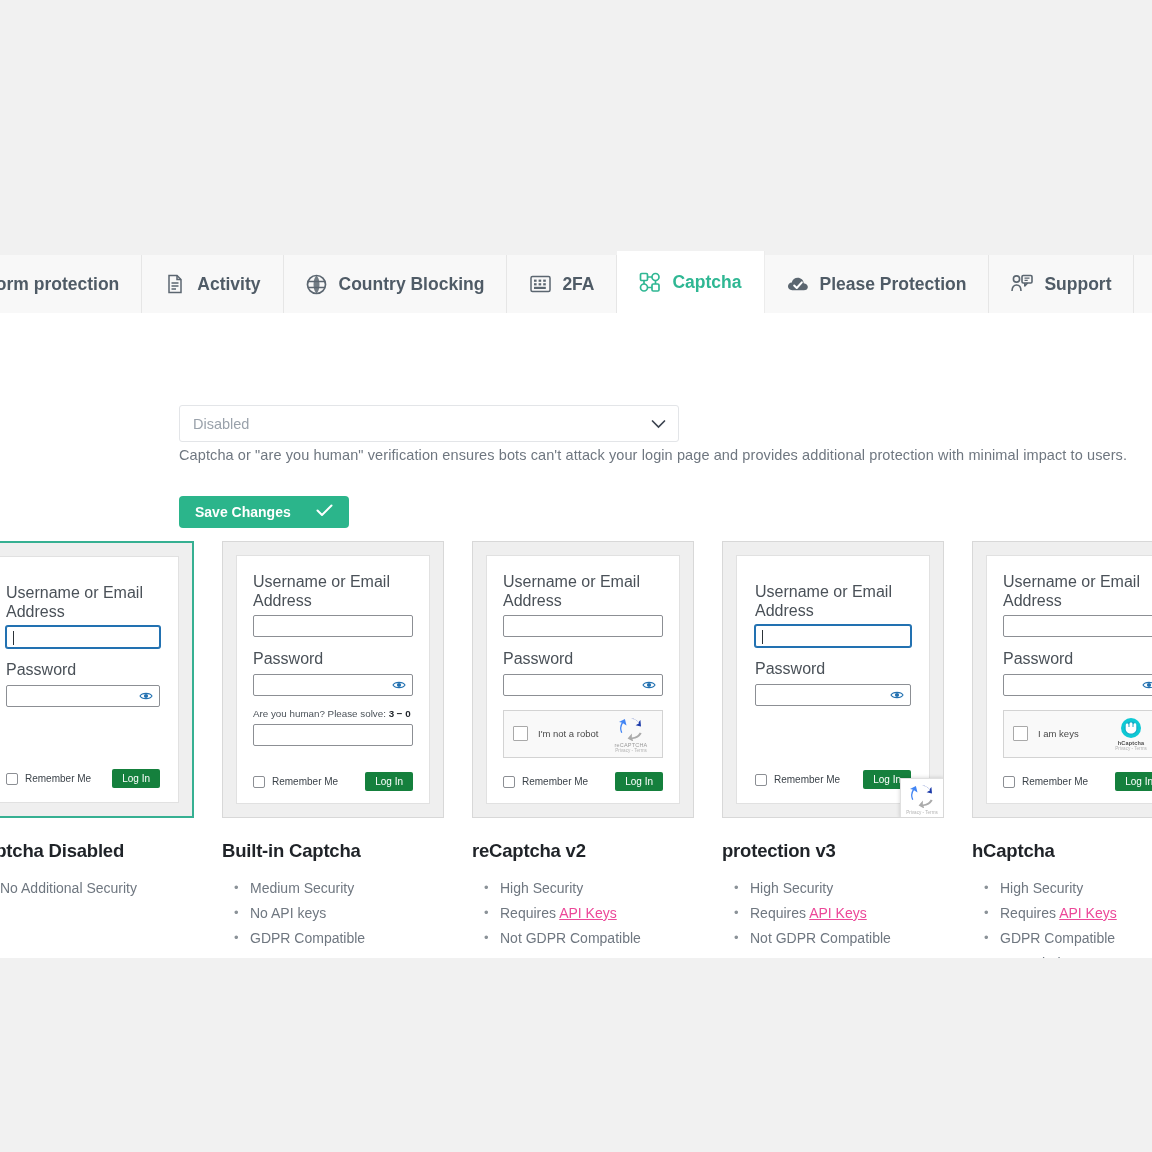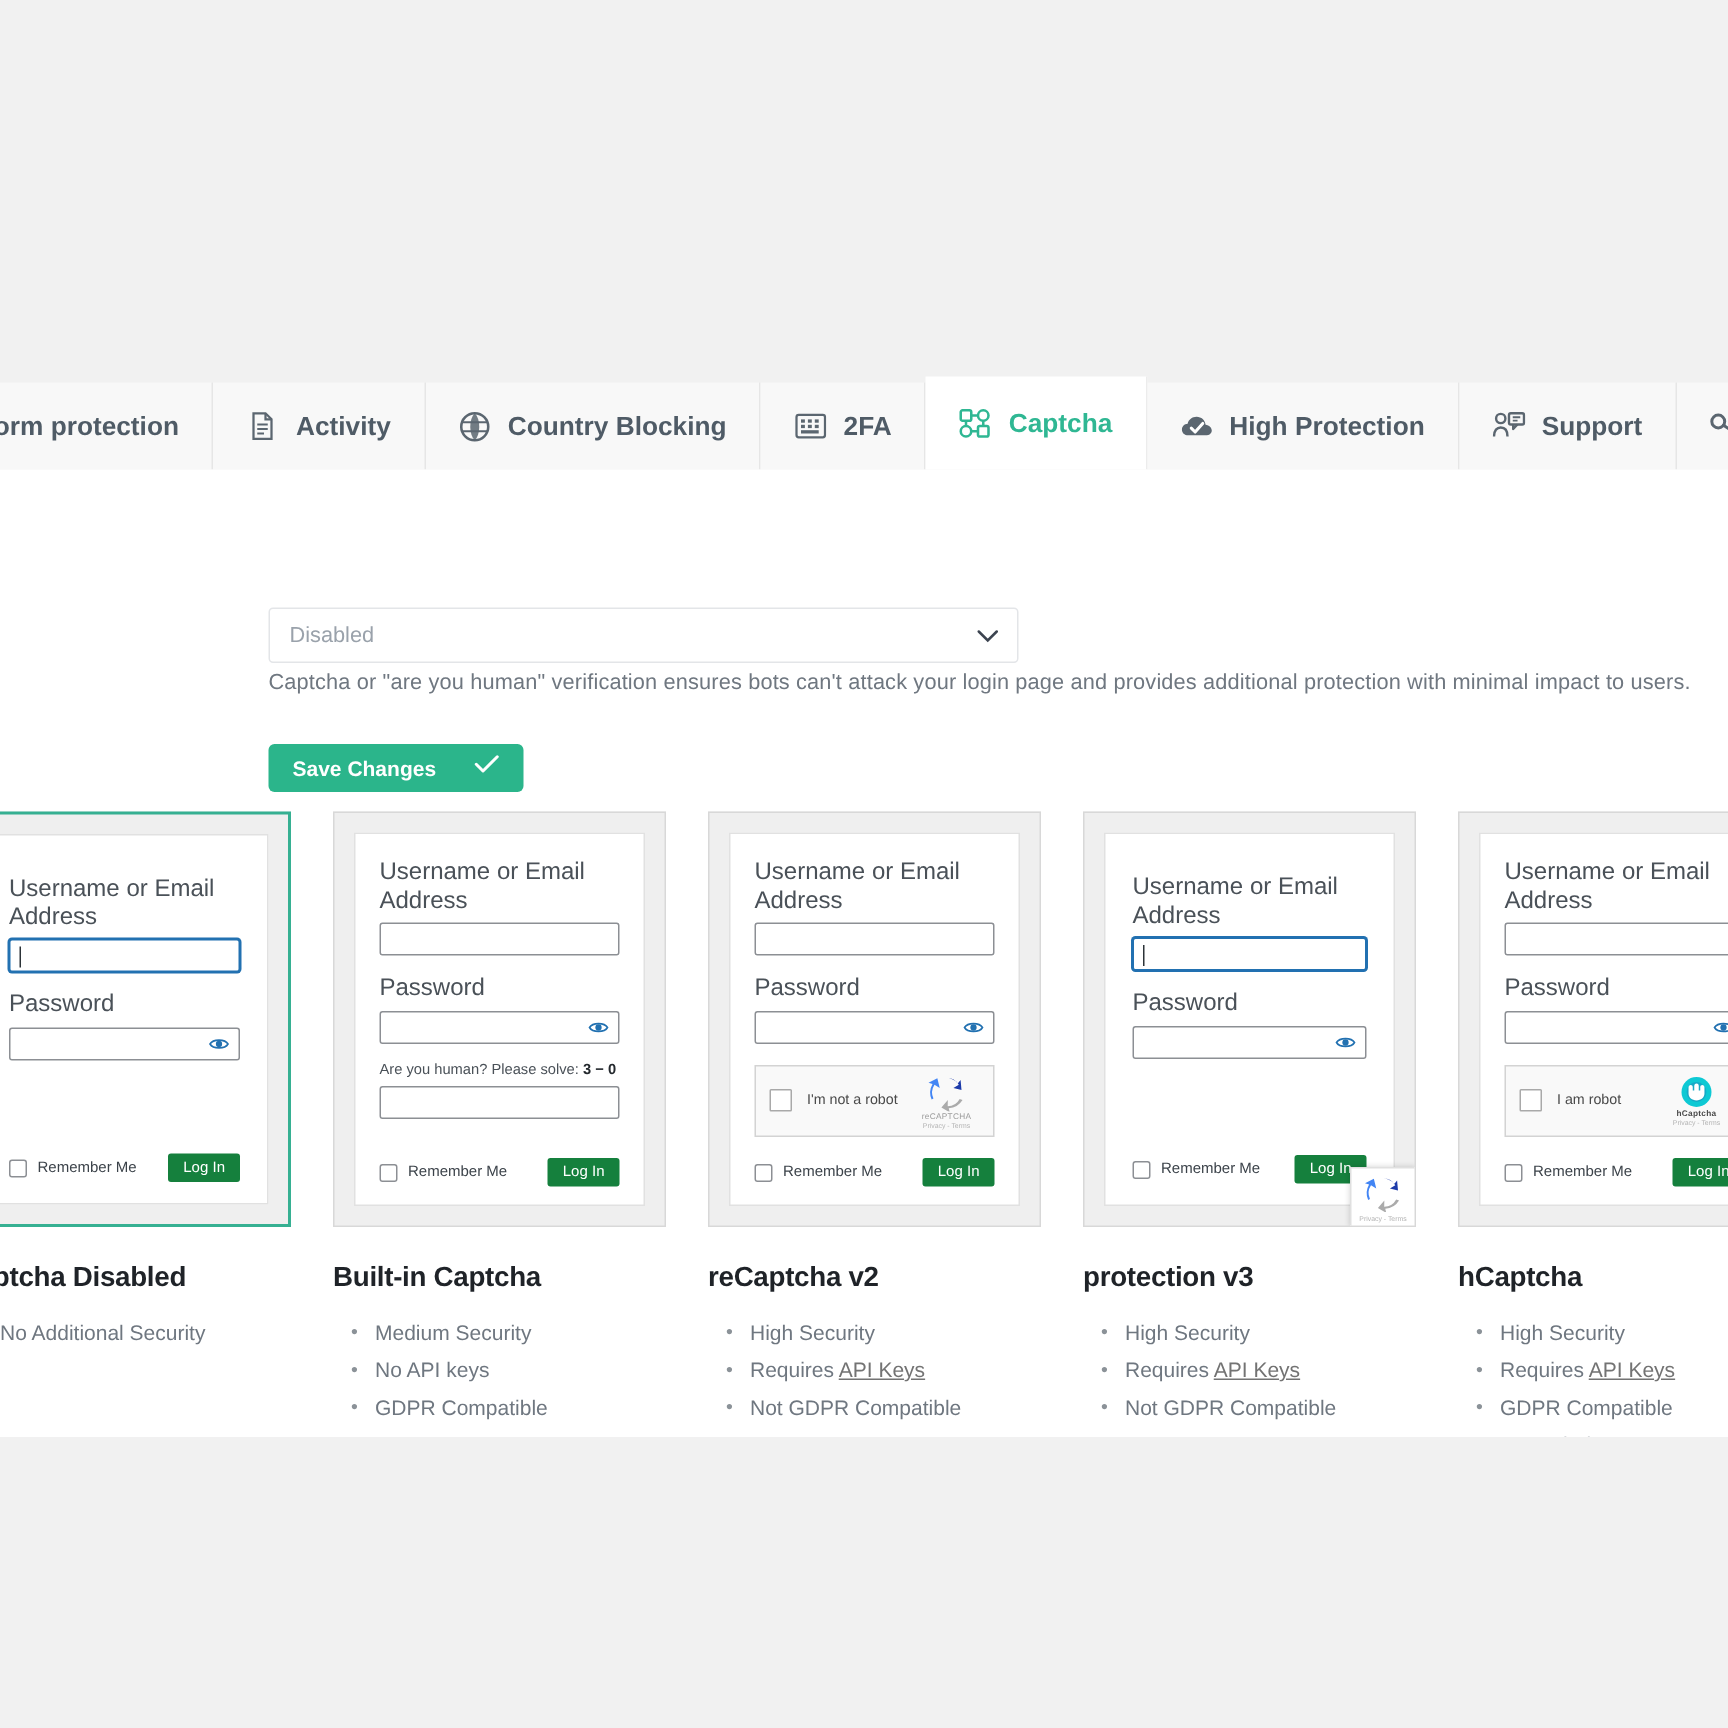--- a/index.html
+++ b/index.html
@@ -172,21 +172,21 @@
     margin-top: 22px; letter-spacing: -.2px;
   }
   .feats { list-style: none; margin-top: 14px; }
   .feats li {
     font-size: 14px; color: #6f7780; line-height: 1.78;
     padding-left: 28px; position: relative;
   }
   .feats li::before {
     content: "•"; position: absolute; left: 12px; top: 0; color: #8b9298; font-size: 13px;
   }
-  .feats a { color: #737373; text-decoration: underline; }
+  .feats a { color: #ec4899; text-decoration: underline; }
 
   .bottom-gap { height: 194px; background: #f1f1f1; }
 </style>
 </head>
 <body>
 
 <div class="page">
 
   <div class="top-gap"></div>
 
@@ -245,21 +245,21 @@
         </span>
         <span>Captcha</span>
       </div>
       <div class="tab">
         <span class="ticon">
           <svg width="23" height="17" viewBox="0 0 23 17">
             <path d="M5.5 14.5 C2.6 14.5 1 12.6 1 10.4 C1 8.3 2.7 6.5 5 6.4 C5.6 3.4 8.2 1.5 11.2 1.5 C14.6 1.5 17.2 4 17.5 7.1 C20 7.4 21.8 9.2 21.8 11.1 C21.8 13.2 20 14.5 17.6 14.5 Z" fill="#5b6670"></path>
             <path d="M7.5 9.5 L10.2 12.2 L15.5 6.2" stroke="#ffffff" stroke-width="2.1" fill="none" stroke-linecap="round" stroke-linejoin="round"></path>
           </svg>
         </span>
-        <span>High Protection</span>
+        <span>Please Protection</span>
       </div>
       <div class="tab">
         <span class="ticon">
           <svg width="22" height="20" viewBox="0 0 22 20">
             <circle cx="5.5" cy="5" r="3.1" fill="none" stroke="#5b6670" stroke-width="1.6"></circle>
             <path d="M1 17 C1 12.8 3 11 5.5 11 C8 11 10 12.8 10 17" fill="none" stroke="#5b6670" stroke-width="1.6"></path>
             <rect x="11" y="1.5" width="10" height="7.5" rx="1.2" fill="none" stroke="#5b6670" stroke-width="1.6"></rect>
             <path d="M13.8 9 L13.8 12 L16.6 9" fill="none" stroke="#5b6670" stroke-width="1.6" stroke-linejoin="round"></path>
             <path d="M13.5 4.2 h5 M13.5 6.4 h3.2" stroke="#5b6670" stroke-width="1.3"></path>
           </svg>
@@ -447,21 +447,21 @@
               <div class="finput">
                 <span class="eye">
                   <svg width="14" height="10" viewBox="0 0 14 10">
                     <path d="M1 5 C3 1.5 11 1.5 13 5 C11 8.5 3 8.5 1 5 Z" fill="none" stroke="#2271b1" stroke-width="1.1"></path>
                     <circle cx="7" cy="5" r="2.1" fill="#2271b1"></circle>
                   </svg>
                 </span>
               </div>
               <div class="rc-box">
                 <span class="rc-check"></span>
-                <span class="rc-label">I am robot</span>
+                <span class="rc-label">I am keys</span>
                 <span class="rc-brand">
                   <svg width="22" height="22" viewBox="0 0 22 22">
                     <circle cx="11" cy="11" r="10" fill="#0ec9d4"></circle>
                     <circle cx="11" cy="11" r="6.6" fill="#17a9c6"></circle>
                     <path d="M11 5.4 c1 0 1.5 .7 1.5 1.6 v3 h1 v-2.2 c0-.9 .6-1.5 1.4-1.5 .9 0 1.4 .7 1.4 1.6 v4.1 c0 2.6 -2.3 4.6 -5.3 4.6 -3 0 -5.3 -2 -5.3 -4.6 V8 c0-.9 .6-1.6 1.4-1.6 .9 0 1.4 .6 1.4 1.5 V10 h1 V7 c0-.9 .6-1.6 1.5-1.6 Z" fill="#ffffff"></path>
                   </svg>
                   <div class="rc-name" style="color:#4a4a4a;font-weight:bold">hCaptcha</div>
                   <div class="rc-terms">Privacy - Terms</div>
                 </span>
               </div>

